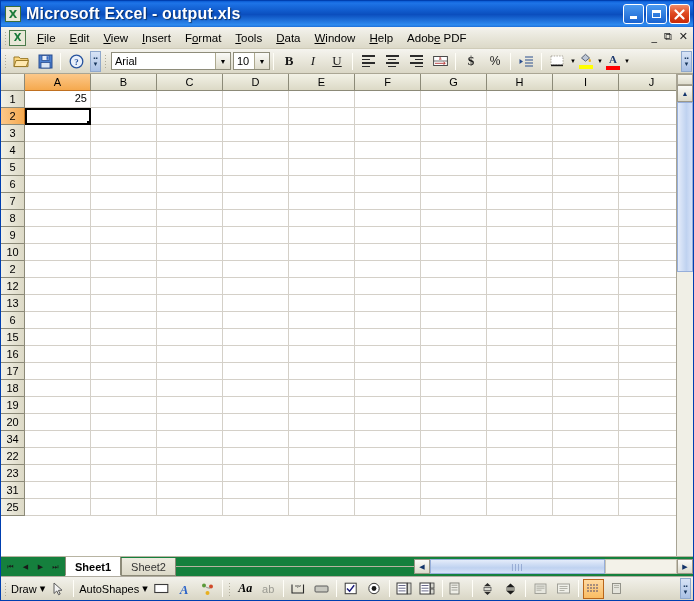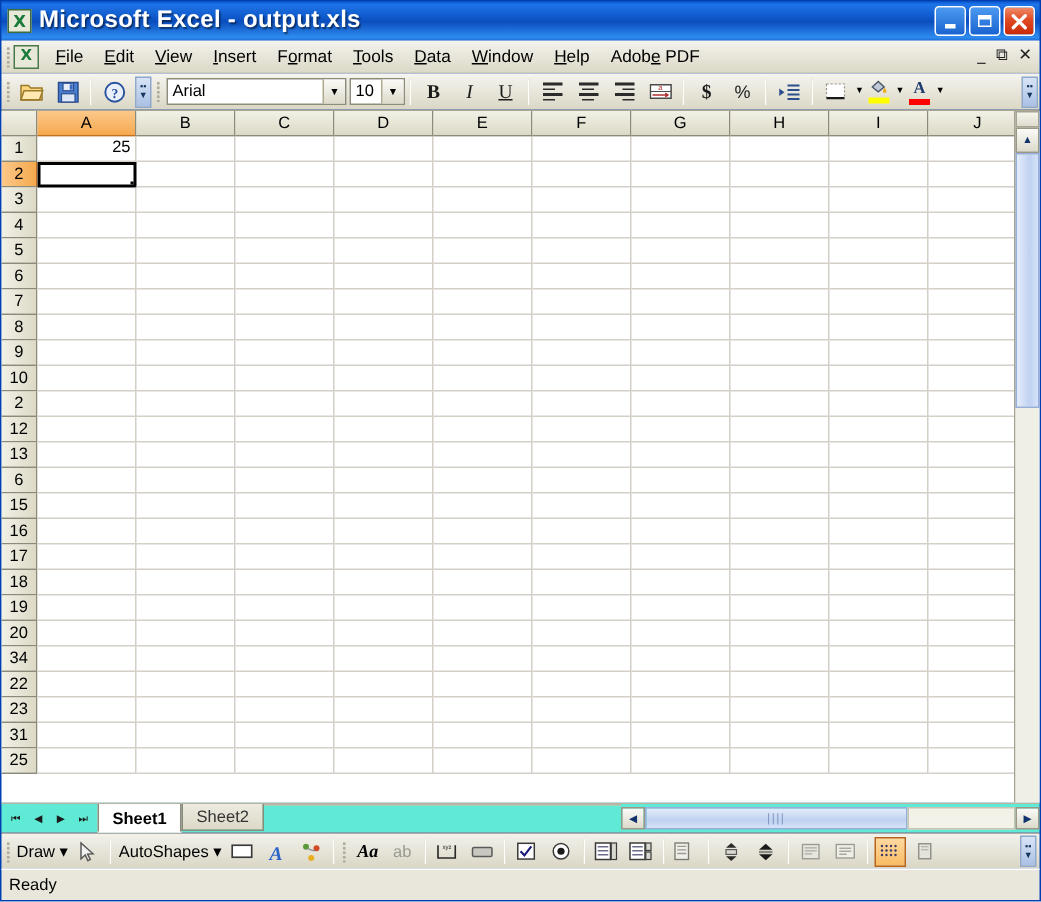--- a/index.html
+++ b/index.html
@@ -246,22 +246,22 @@
     flex: 0 0 auto; height: 170px;
     margin: 0; background: linear-gradient(90deg,#E4ECFA,#BFD2F0 60%,#D6E2F8);
     border: 1px solid #96AEDA;
   }
   .vtrack { flex: 1 1 auto; background: #F0EFE6; }
   .vsplit { height: 11px; flex: 0 0 11px; background: linear-gradient(180deg,#F6F5EE,#DFDDCE); border: 1px solid #A8A494; }
 
   
   .tabbar {
     height: 20px; flex: 0 0 20px;
-    background: #5eead4;
-    display: flex; align-items: flex-start;
+    background: #15803d;
+    display: flex; align-items: center;
     border-top: 1px solid #B8B4A2;
   }
   .navbtns { display: flex; align-items: center; padding: 0 2px; height: 19px; }
   .navbtn {
     width: 15px; height: 16px;
     display: flex; align-items: center; justify-content: center;
     font-size: 7px; color: #1a1a1a;
   }
   .tab {
     height: 18px; padding: 1px 9px 0 9px;
@@ -996,17 +996,14 @@
         <rect x="2.5" y="1.5" width="8" height="10" fill="#E4E4DC" stroke="#8A8A82" stroke-width="0.9"></rect>
         <path d="M4 3.5 h5 M4 5.5 h5" stroke="#A8A8A0" stroke-width="0.8"></path>
       </svg>
     </div>
     <div class="chev" style="margin-left:auto;margin-right:2px">
         <span>▪▪</span>
         <span>▼</span>
       </div>
   </div>
 
-  <div class="statusbar">
-    <span>Ready</span>
-  </div>
 
 </div>
 
 </body></html>

